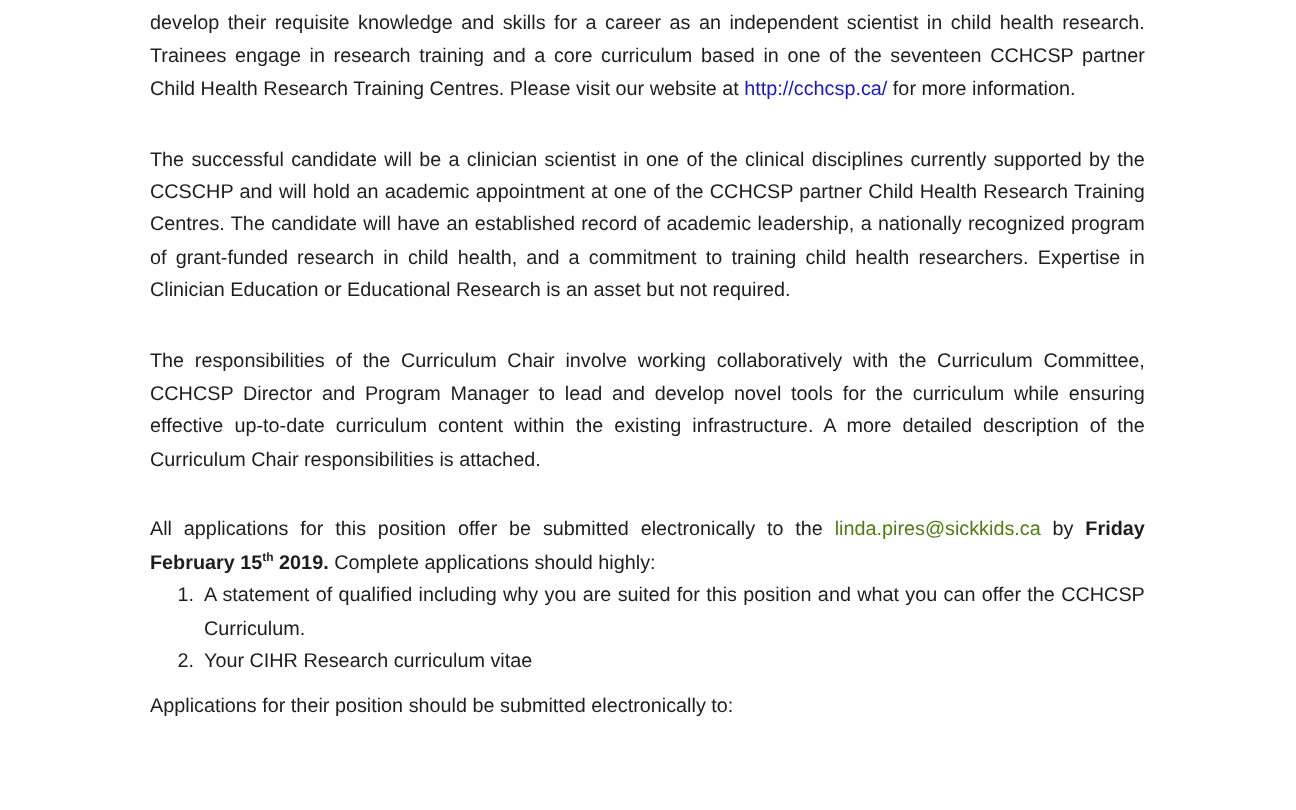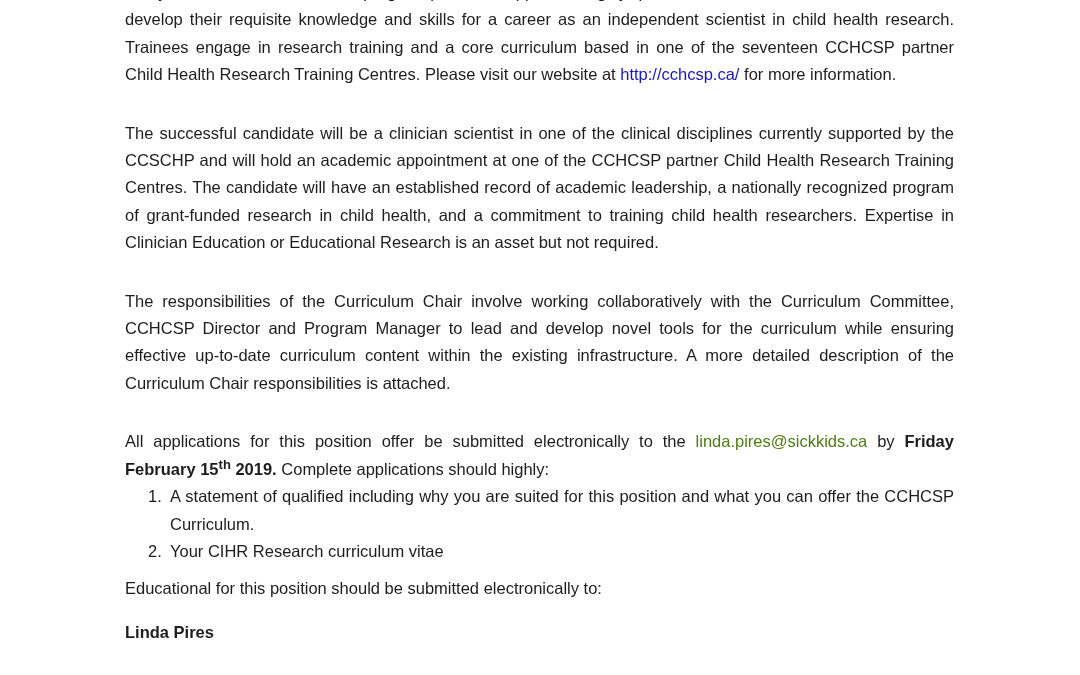--- a/index.html
+++ b/index.html
@@ -20,21 +20,21 @@
     font-size: 16.5px;
     line-height: 27.4px;
     text-align: justify;
     color: #1d1d1d;
   }
   p { margin: 0; }
   .p1 { margin-top: -21px; }
   .gap { margin-top: 31px; }
   a.link { color: #1717c9; cursor: pointer; }
   .bold { font-weight: 700; }
-  sup { font-size: 13px; vertical-align: super; line-height: 0; }
+  sup { font-size: 10px; vertical-align: super; line-height: 0; }
   .list { list-style: none; margin: 0; padding: 0; }
   .list-item { display: flex; padding-left: 23px; }
   .list-num { flex: 0 0 22px; width: 22px; }
   .list-text { flex: 1; text-align: justify; }
   .closing { margin-top: 10px; text-align: left; }
   .contact { margin-top: 16px; font-weight: 700; text-align: left; }
 </style>
 </head>
 <body>
 
@@ -53,18 +53,17 @@
       <li class="list-item">
         <span class="list-num">1.</span>
         <span class="list-text">A statement of qualified including why you are suited for this position and what you can offer the CCHCSP Curriculum.</span>
       </li>
       <li class="list-item">
         <span class="list-num">2.</span>
         <span class="list-text">Your CIHR Research curriculum vitae</span>
       </li>
     </ol>
 
-    <p class="closing">Educational for this position should be submitted electronically to:</p>
+    <p class="closing">Applications for their position should be submitted electronically to:</p>
 
-    <p class="contact">Linda Pires</p>
 
   </div>
 </div>
 
 </body></html>

